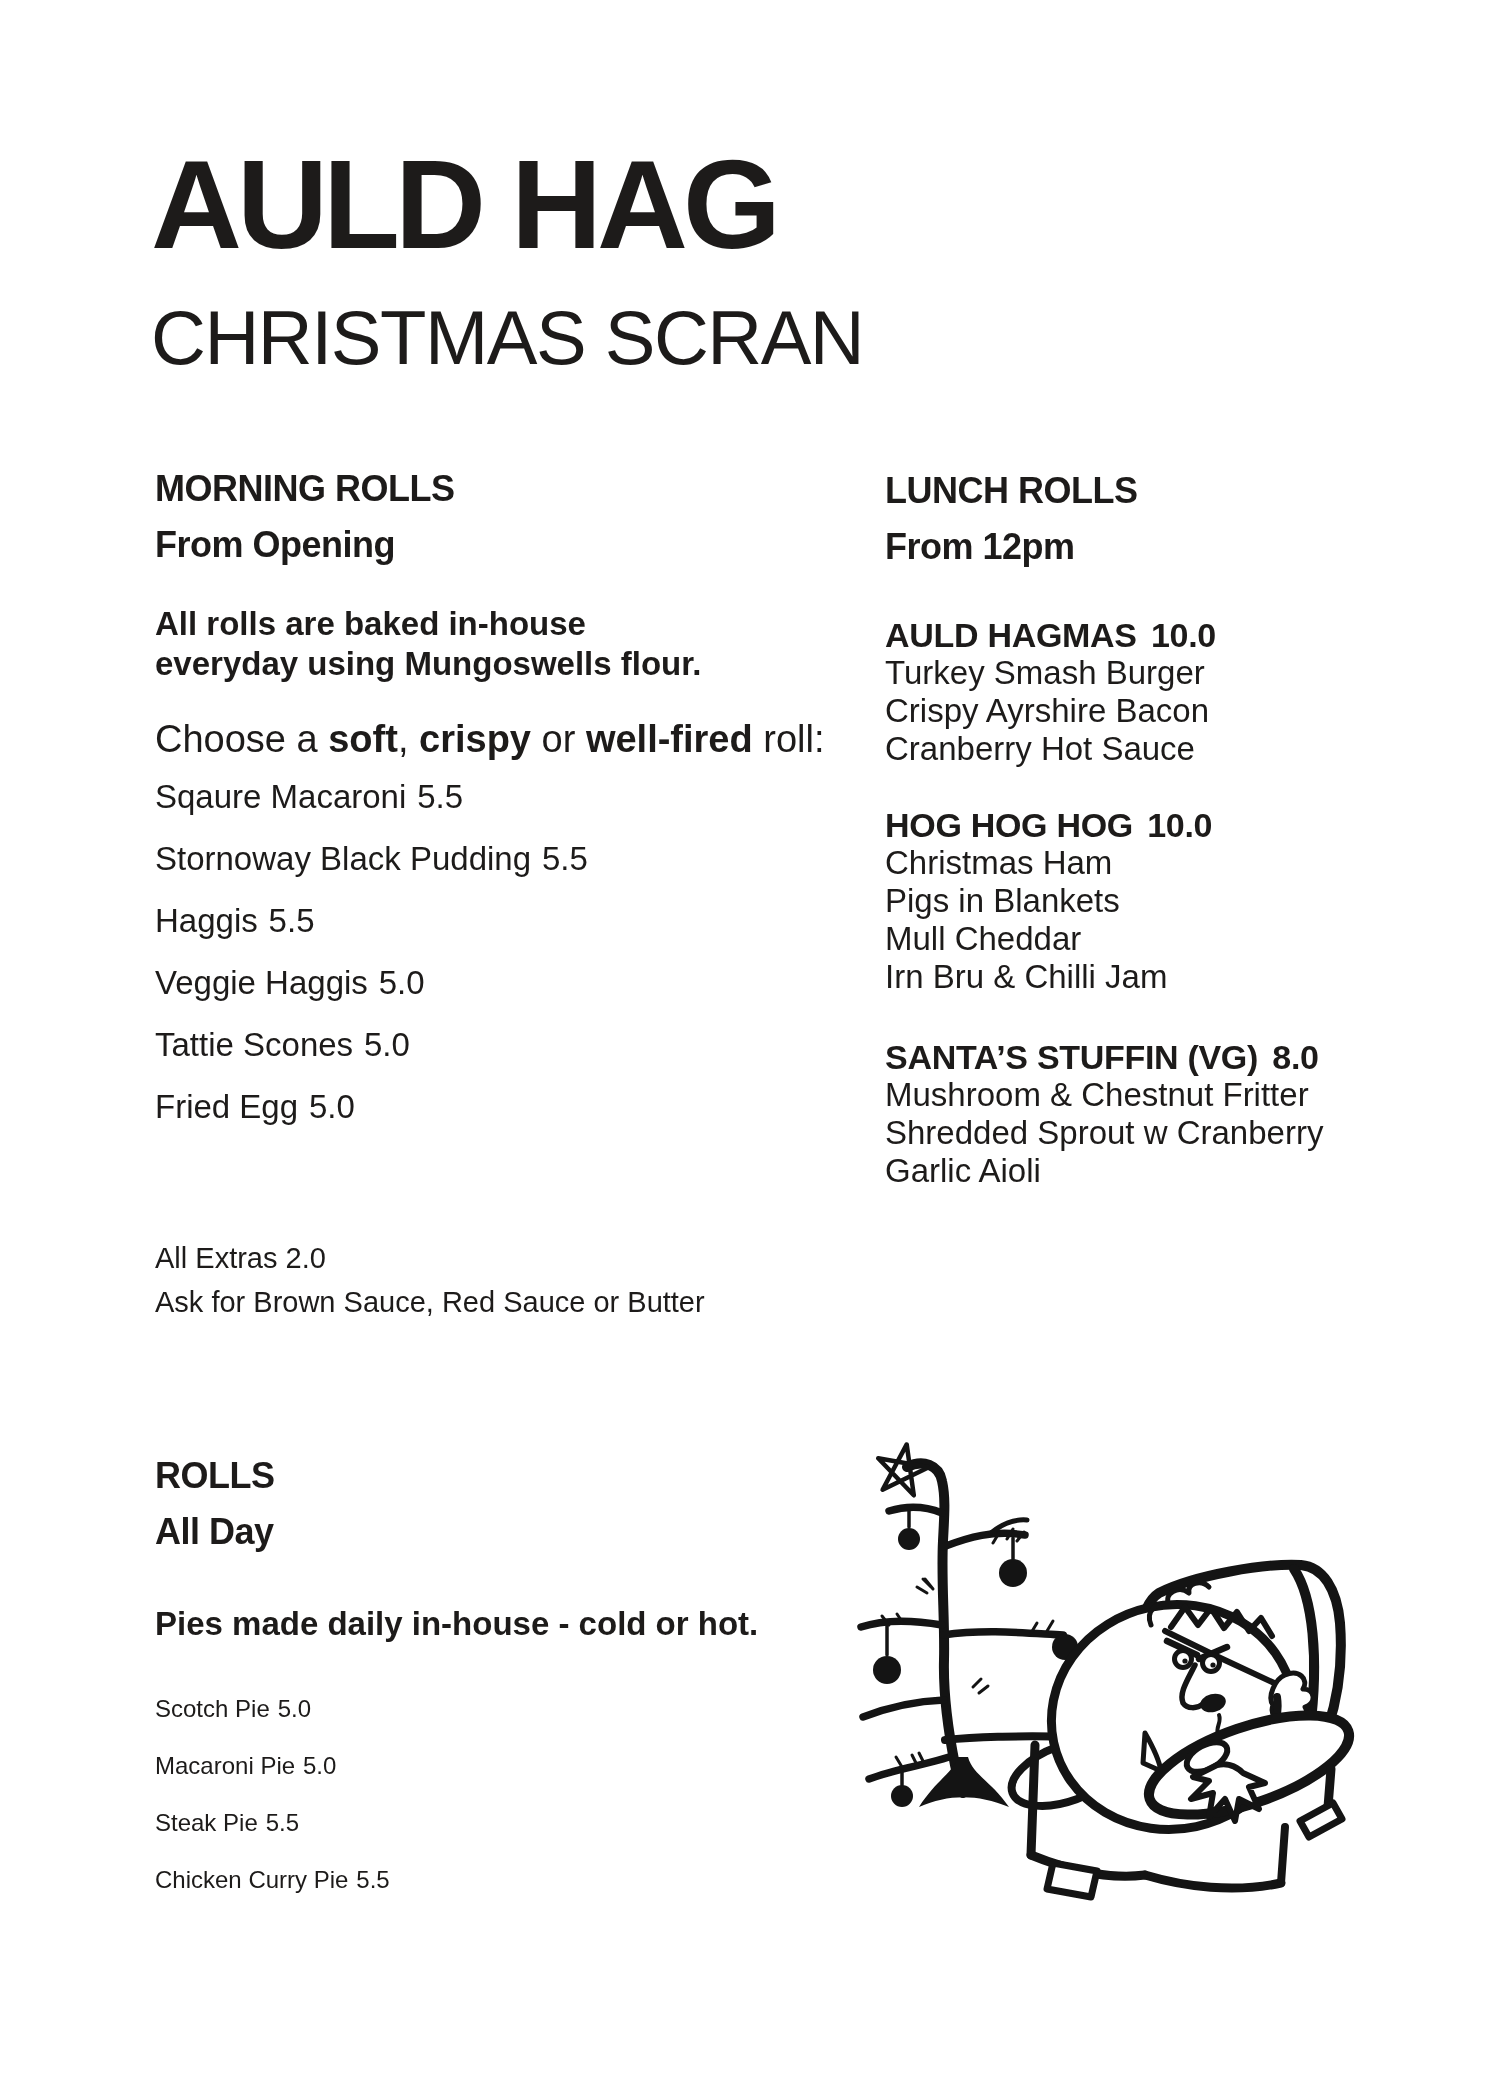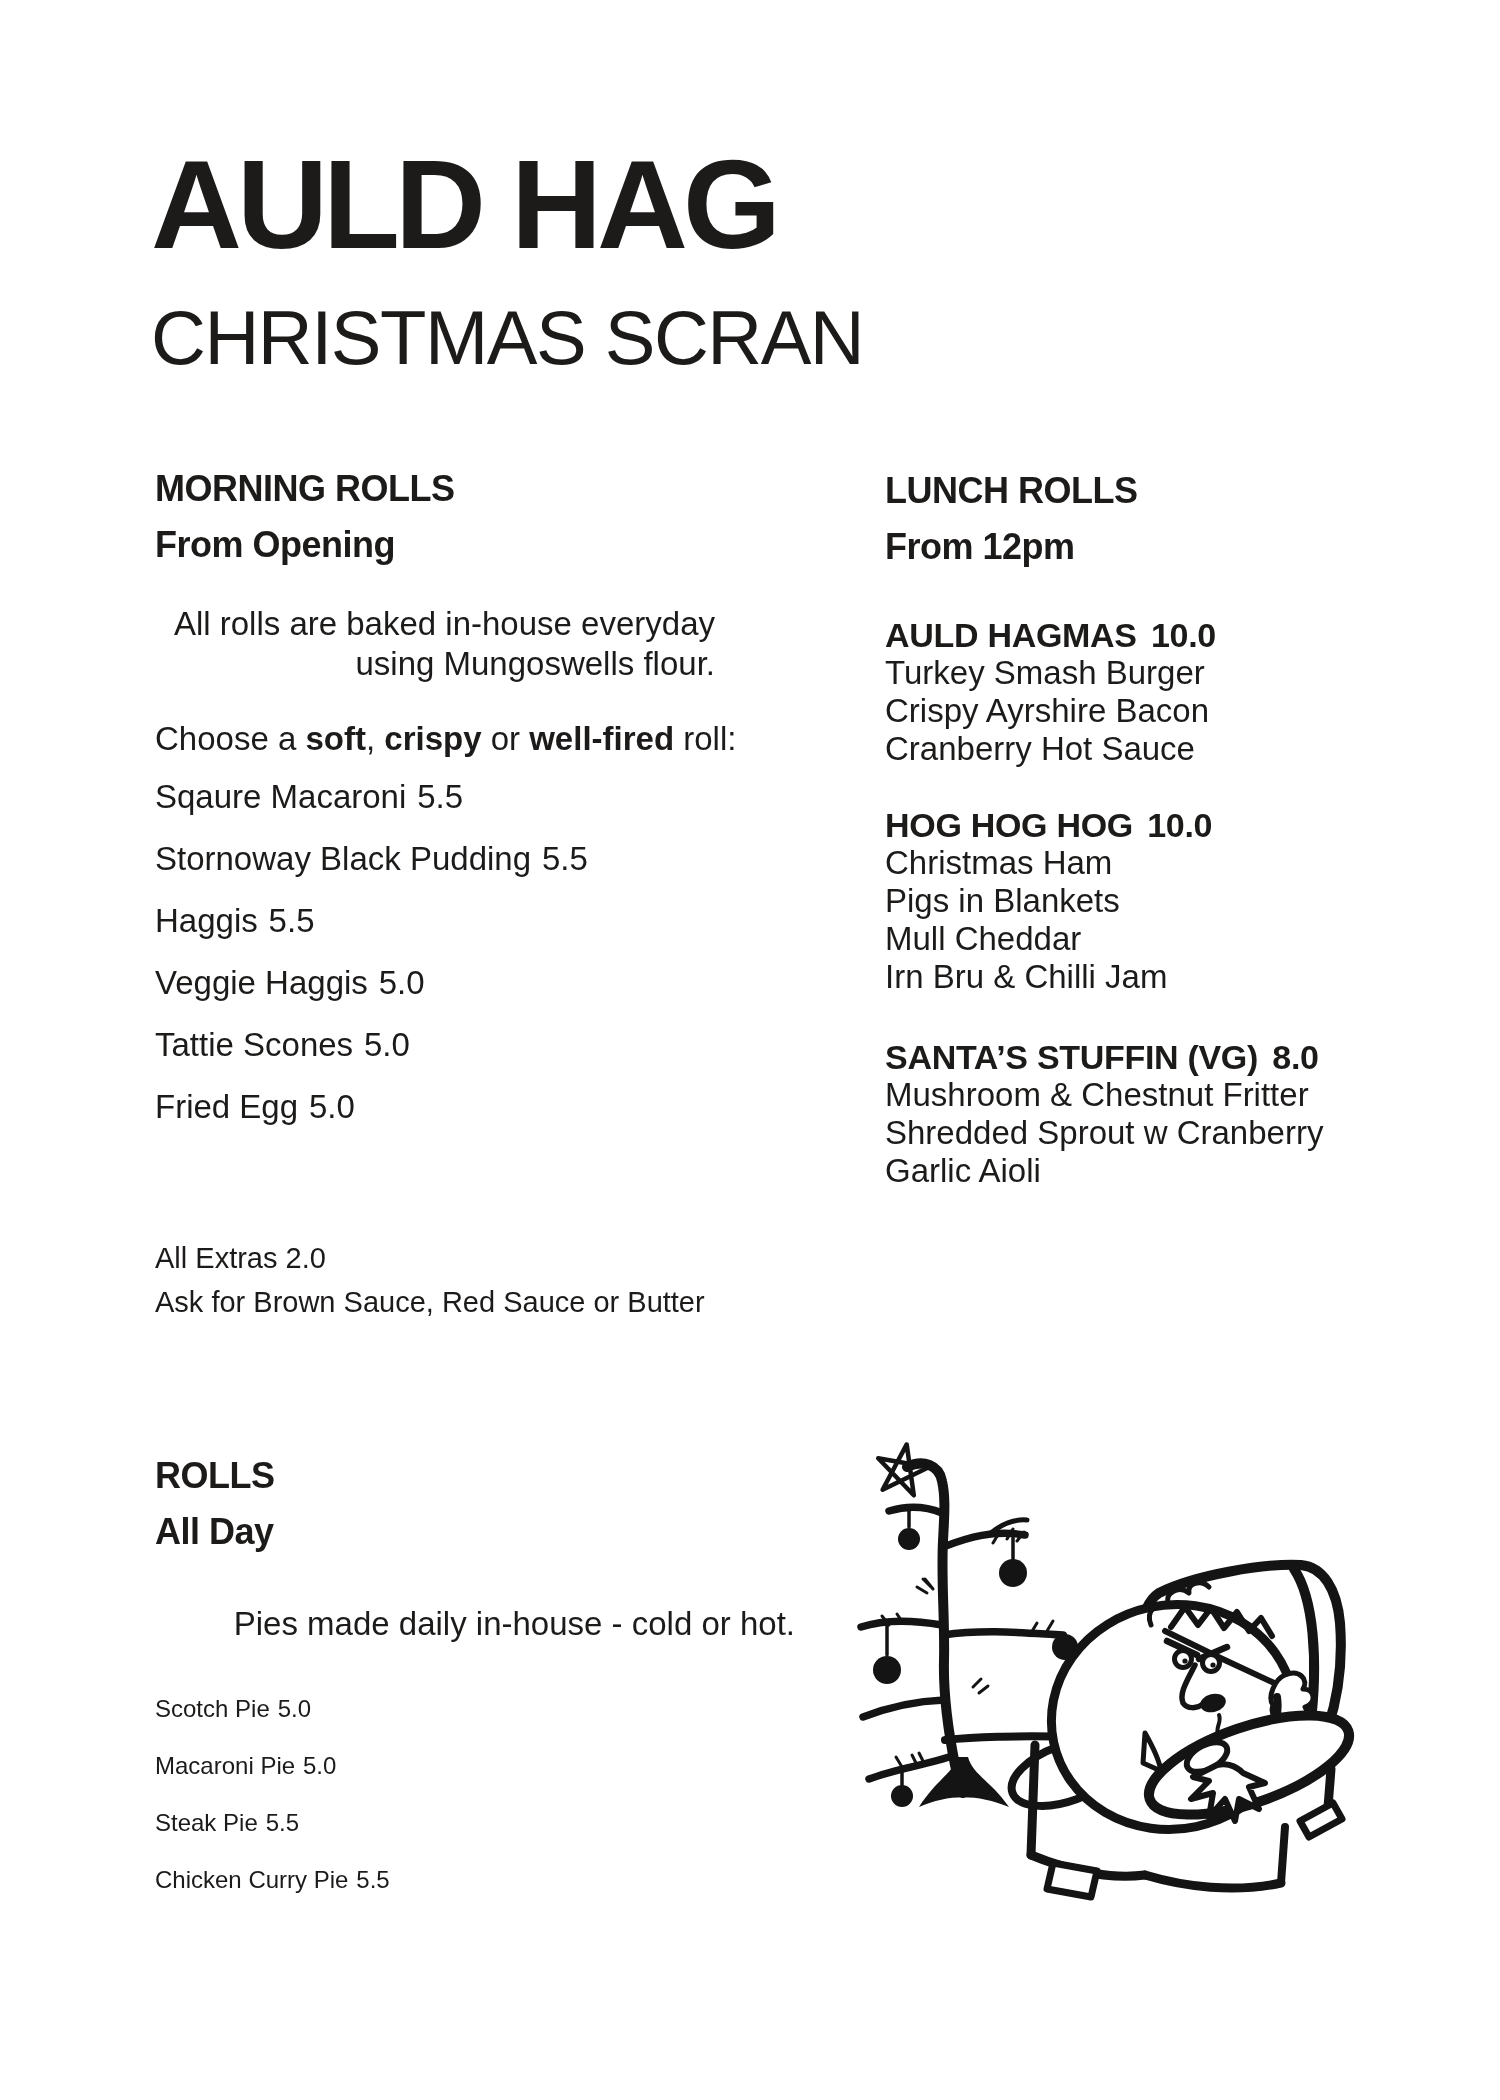--- a/index.html
+++ b/index.html
@@ -11,22 +11,22 @@
     font-family:"Liberation Sans", sans-serif;
     overflow:hidden;
   }
   .abs{position:absolute;}
   
   h1{margin:0;font-size:126px;line-height:1;font-weight:700;letter-spacing:-5px;}
   h2{margin:32px 0 0 0;font-size:76px;line-height:1;font-weight:400;letter-spacing:-1.5px;}
   
   .sec-head{font-size:36px;line-height:56px;font-weight:700;letter-spacing:-0.5px;}
   
-  .body-text{font-size:33px;line-height:40px;font-weight:400;text-align:right;}
-  .choose{font-size:33px;line-height:40px;}
+  .body-text{font-size:33px;line-height:40px;font-weight:700;}
+  .choose{font-size:38px;line-height:40px;}
   .choose .b{font-weight:700;}
   .mitems .row{font-size:33px;line-height:62px;white-space:nowrap;}
   .pitems .row{font-size:24px;line-height:57px;white-space:nowrap;}
   .pr{margin-left:0.33em;}
   .notes{font-size:29px;line-height:44px;}
   
   .lgroup h4{margin:0 0 2px 0;font-size:34px;line-height:34px;font-weight:700;letter-spacing:-0.3px;white-space:nowrap;}
   .lgroup h4 .pr{margin-left:0.42em;}
   .lgroup .ing{font-size:33px;line-height:38px;white-space:nowrap;}
   

